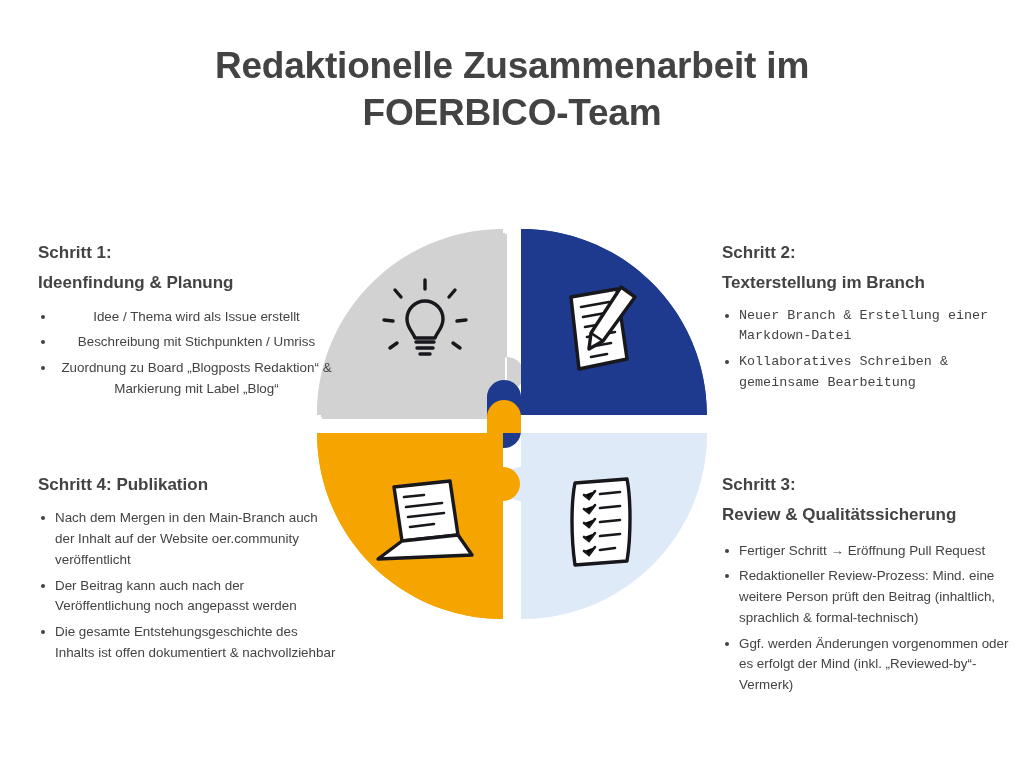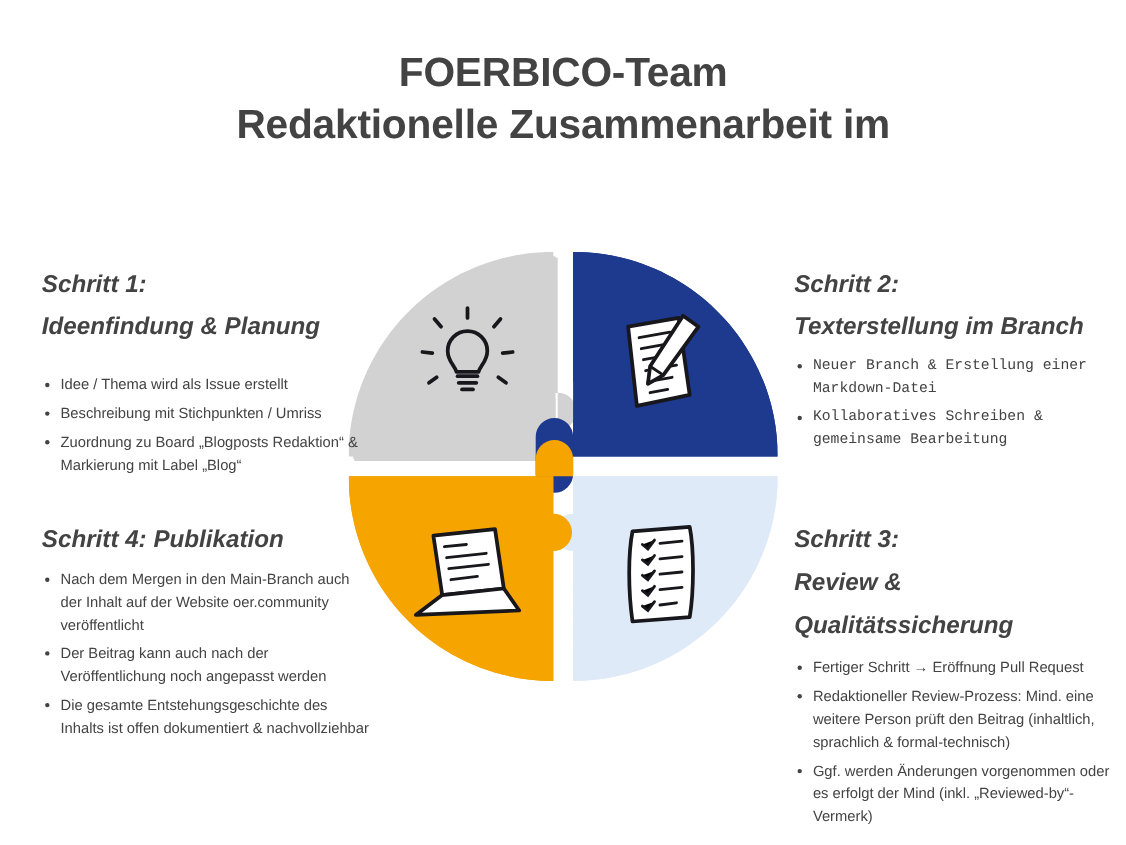--- a/index.html
+++ b/index.html
@@ -38,26 +38,25 @@
     top: 229px;
     width: 390px;
     height: 390px;
   }
   .puzzle-svg { display: block; }
 
   
   .block { position: absolute; }
 
   .block-heading {
-    font-size: 22px;
+    font-size: 17px;
     font-weight: bold;
     color: #434343;
     line-height: 1.78;
     margin: 0 0 7px 0;
-    font-style: italic;
   }
   .block-heading .hl { display: block; }
 
   ul.bullets {
     list-style: none;
     margin: 0;
     padding: 0;
   }
   ul.bullets li {
     position: relative;
@@ -81,29 +80,29 @@
   
   #step1 { left: 38px;  top: 238px; width: 300px; }
   #step2 { left: 722px; top: 238px; width: 300px; }
   #step4 { left: 38px;  top: 470px; width: 300px; }
   #step3 { left: 722px; top: 470px; width: 300px; }
 
   #step2 .block-heading, #step3 .block-heading { text-align: left; }
 
   #step3 ul.bullets { margin-top: 10px; }
   #step2 ul.bullets { margin-top: 5px; font-family: Liberation Mono, monospace; }
-  #step1 ul.bullets { margin-top: 24px; }
+  #step1 ul.bullets { margin-top: 8px; text-align: center; }
   #step4 ul.bullets { margin-top: 8px; }
 </style>
 </head>
 <body>
 
 <div class="title">
+  <span class="title-line">Redaktionelle Zusammenarbeit im</span>
   <span class="title-line">FOERBICO-Team</span>
-  <span class="title-line">Redaktionelle Zusammenarbeit im</span>
 </div>
 
 <div class="puzzle-wrap">
   <svg class="puzzle-svg" width="390" height="390" viewBox="0 0 390 390" xmlns="http://www.w3.org/2000/svg">
 
     <g>
       <path d="M190 5
                A190 190 0 0 0 5 190
                L5 190
                L190 190

